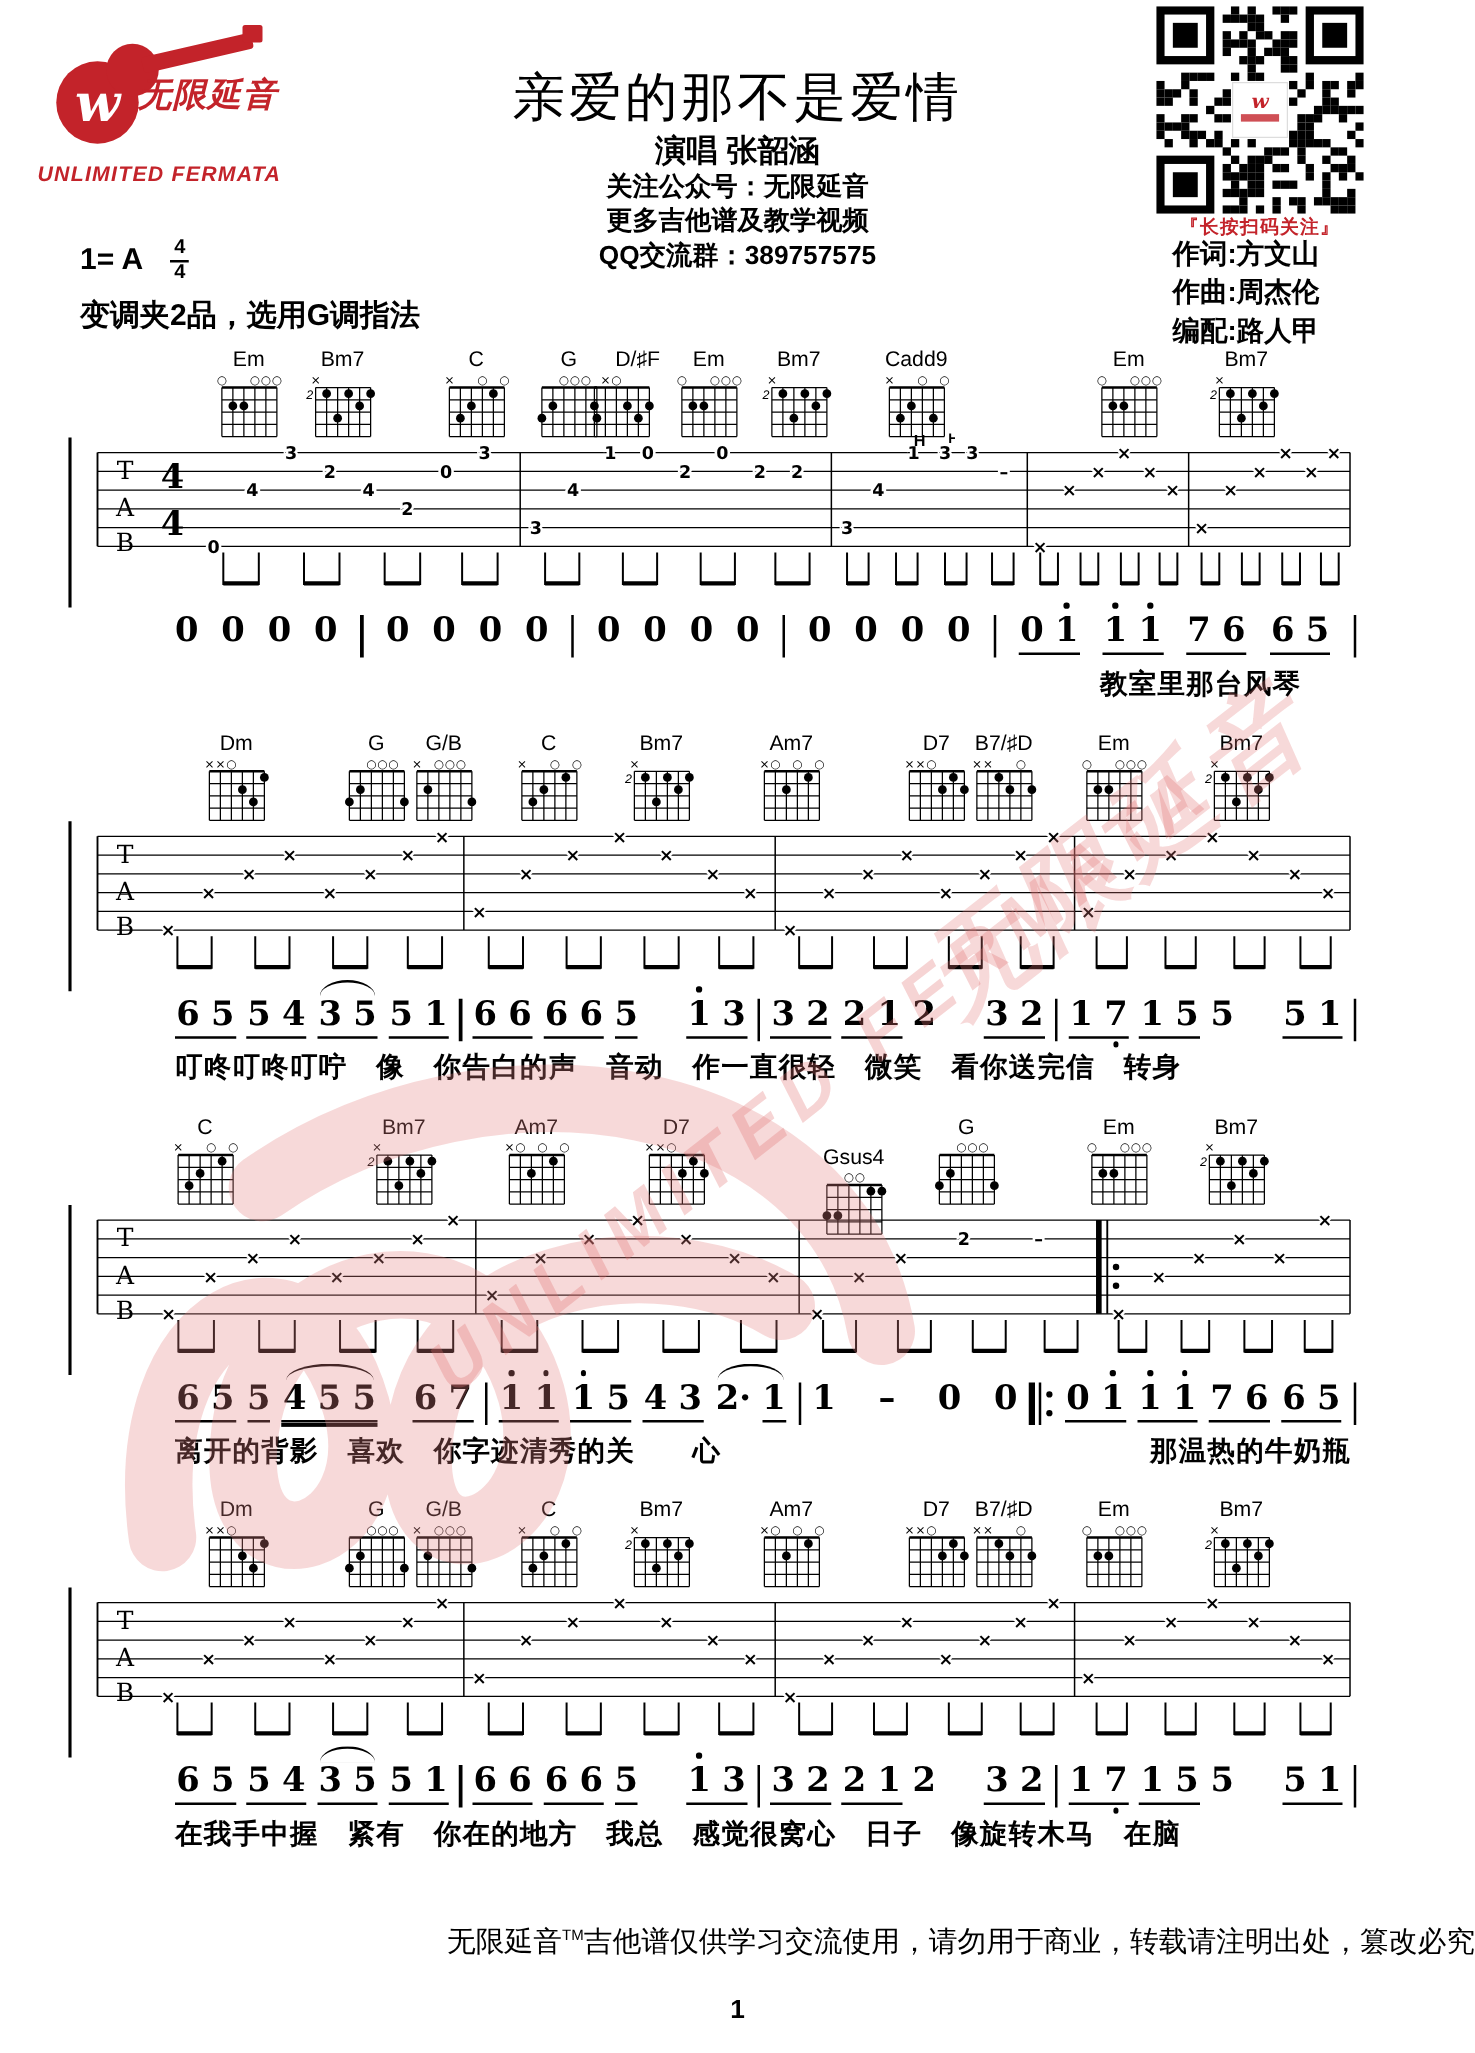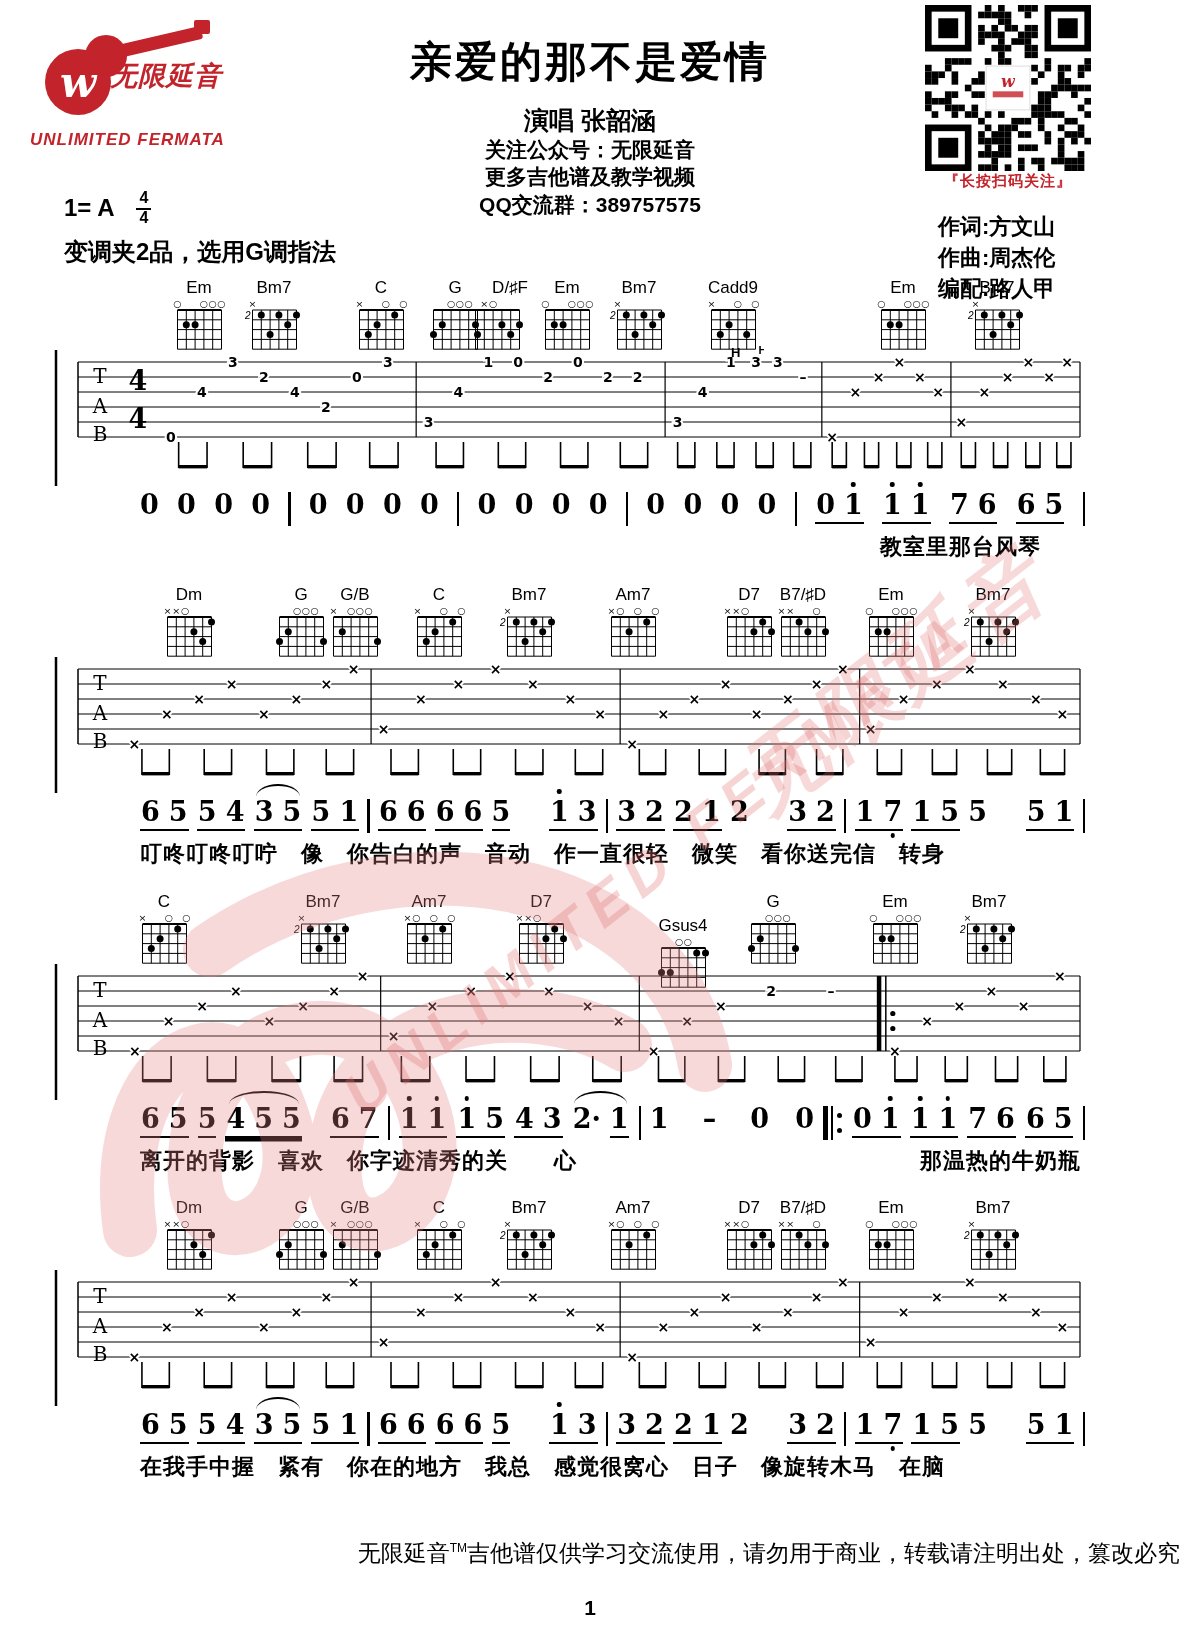--- a/index.html
+++ b/index.html
@@ -2,24 +2,24 @@
 <html><head>
 <meta charset="utf-8">
 <style>
   html,body{margin:0;padding:0;background:#9a9a9a;}
   .page{position:relative;width:1180px;height:1642px;margin:0 auto;background:#fff;
         font-family:"Liberation Sans",sans-serif;color:#000;overflow:hidden;}
   
   .logo{position:absolute;left:26px;top:18px;width:240px;}
   .logo-zh{position:absolute;left:84px;top:40px;font-size:27px;font-weight:bold;font-style:italic;color:#c3232a;letter-spacing:1px;}
   .logo-en{position:absolute;left:4px;top:112px;font-size:17px;font-weight:bold;font-style:italic;color:#c3232a;letter-spacing:1px;}
-  .title{position:absolute;top:34px;left:0;right:0;text-align:center;font-size:42px;font-weight:bold;letter-spacing:3px;}
+  .title{position:absolute;top:50px;left:0;right:0;text-align:center;font-size:42px;font-weight:normal;letter-spacing:3px;}
   .singer{position:absolute;top:104px;left:0;right:0;text-align:center;font-size:25px;font-weight:bold;}
   .promos{position:absolute;top:136px;left:0;right:0;text-align:center;font-size:21px;font-weight:bold;line-height:1.3;}
-  .credits{position:absolute;left:938px;top:188px;font-size:22px;font-weight:bold;line-height:1.4;margin-top:24px;}
+  .credits{position:absolute;left:938px;top:188px;font-size:22px;font-weight:bold;line-height:1.4;}
   .qr{position:absolute;left:925px;top:5px;}
   .qrcap{position:absolute;left:920px;top:172px;width:176px;text-align:center;color:#c3232a;font-weight:bold;font-size:15px;letter-spacing:1px;}
   .keyline{position:absolute;left:64px;top:190px;font-size:24px;font-weight:bold;display:flex;gap:22px;align-items:center;}
   .frac{display:inline-flex;flex-direction:column;align-items:center;font-size:16px;line-height:1.05;font-weight:bold;}
   .frac .ftop{border-bottom:2px solid #000;padding:0 3px 1px;}
   .capo{position:absolute;left:64px;top:236px;font-size:24px;font-weight:bold;}
   
   .system{position:absolute;left:0;width:1180px;height:300px;}
   .chords{position:absolute;top:0;left:0;right:0;height:80px;}
   .chord{position:absolute;width:62px;text-align:center;}

